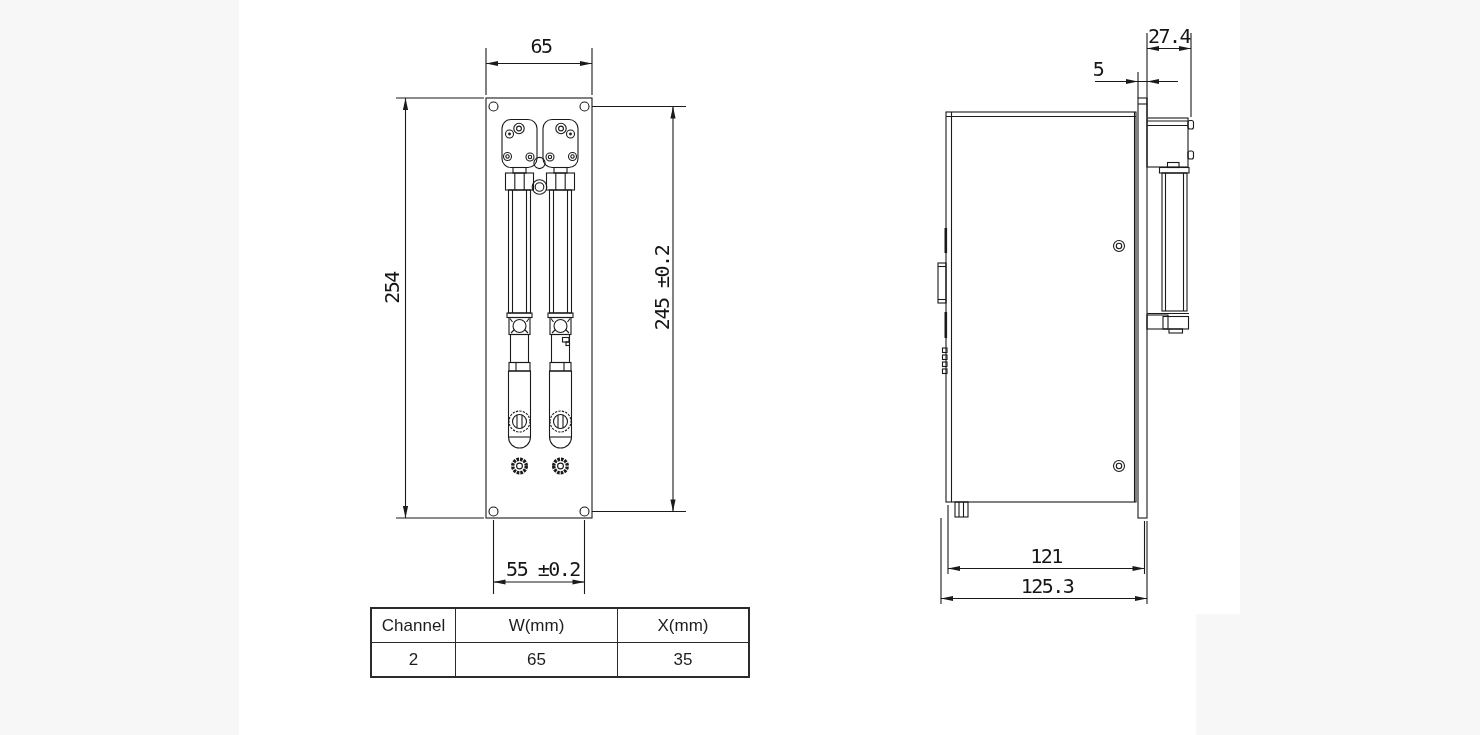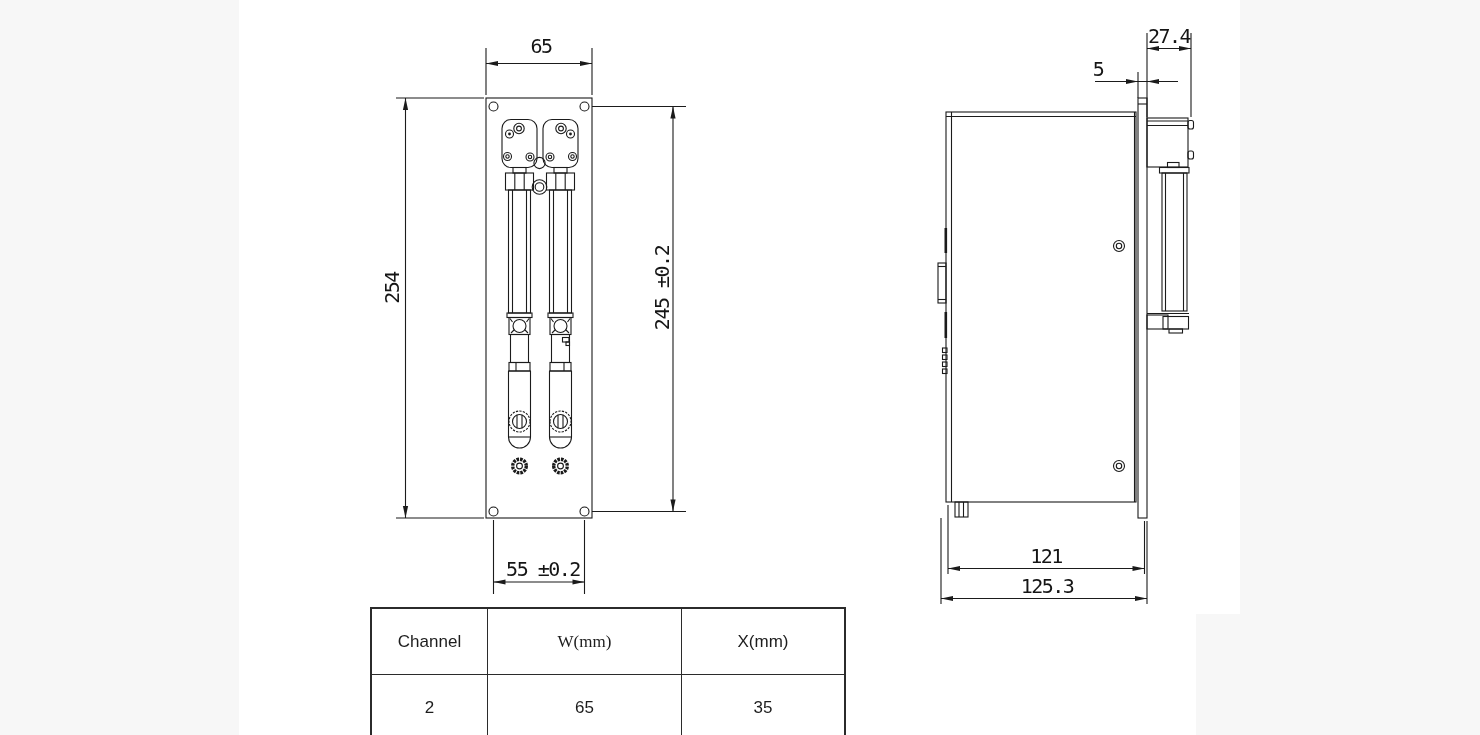--- a/index.html
+++ b/index.html
@@ -10,23 +10,23 @@
   .ln{stroke:#1b1b1b;stroke-width:1.1;fill:none;}
   .fillb{fill:#1b1b1b;stroke:none;}
   .serr{stroke-dasharray:2.3,1.2;}
   .ring{stroke:#1b1b1b;stroke-width:3.4;fill:none;stroke-dasharray:2.6,1;}
   .dim{font-family:"DejaVu Sans Mono",monospace;font-size:20px;letter-spacing:-1.5px;
        fill:#151515;}
   
   #spec{position:absolute;left:370px;top:607px;border-collapse:collapse;
         background:#fff;color:#1d1d1d;}
   #spec th,#spec td{border:1.6px solid #2b2b2b;font-weight:400;font-size:17px;
-        text-align:center;padding:16px;height:33px;}
+        text-align:center;padding:0;height:33px;}
   #spec{border:2px solid #2b2b2b;}
-  #spec .c1{width:83px;} #spec .c2{width:161px;font-family:Liberation Serif, serif;} #spec .c3{width:130px;}
+  #spec .c1{width:83px;} #spec .c2{width:161px;} #spec .c3{width:130px;}
 </style>
 </head>
 <body>
 
 <div id="stage">
 
   <div class="canvas" style="left:239px;top:0;width:1001px;height:614px;"></div>
   <div class="canvas" style="left:239px;top:614px;width:957px;height:121px;"></div>
 
   <svg width="1480" height="735" viewBox="0 0 1480 735">

